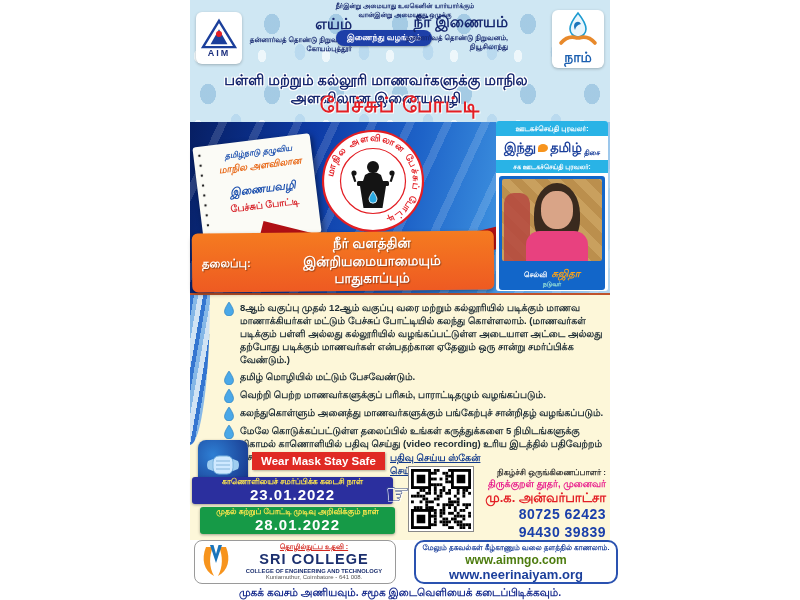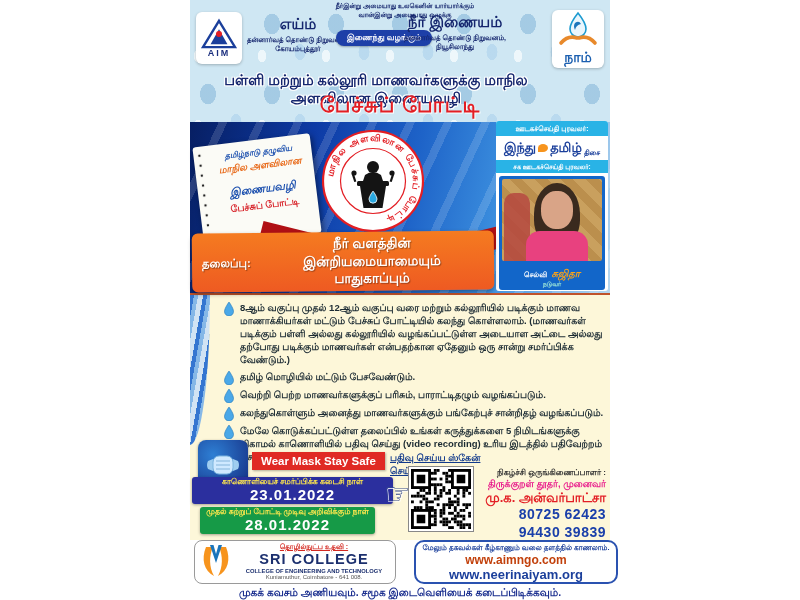--- a/index.html
+++ b/index.html
@@ -15,21 +15,21 @@
       radial-gradient(ellipse 9px 13px at 46px 52px, rgba(165,205,235,.5) 60%, rgba(0,0,0,0) 62%),
       radial-gradient(ellipse 7px 10px at 8px 56px, rgba(255,255,255,.65) 60%, rgba(0,0,0,0) 62%);
     background-size:64px 70px; }
   .logo-card { position:absolute; background:#fff; border-radius:6px;
     box-shadow:0 1px 3px rgba(0,0,0,.25); display:flex; flex-direction:column;
     align-items:center; justify-content:center; }
   .aim-card { left:6px; top:12px; width:46px; height:52px; }
   .aim-abbr { font-size:9px; font-weight:bold; color:#1b2f7e; letter-spacing:2px; margin-top:-2px; }
   .nam-card { left:362px; top:10px; width:52px; height:58px; }
   .nam-label { font-size:14px; font-weight:bold; color:#1b5fb0; margin-top:-2px; }
-  .org-block { position:absolute; text-align:center; color:#15266e; }
+  .org-block { position:absolute; text-align:right; color:#15266e; }
   .aim-org { left:54px; top:15px; width:108px; }
   .neer-org { left:212px; top:13px; width:106px; }
   .org-name { font-size:15px; font-weight:bold; }
   .org-sub { font-size:7px; font-weight:bold; line-height:1.3; }
   .kural { position:absolute; left:140px; top:2px; width:150px; text-align:center;
     color:#15266e; font-size:6.5px; font-weight:bold; line-height:1.35; }
   .joint-pill { position:absolute; left:146px; top:30px; background:#1d3fa8; color:#fff;
     font-size:8px; font-weight:bold; padding:3px 11px; border-radius:12px;
     box-shadow:0 1px 2px rgba(0,0,0,.3); }
   .title1 { position:absolute; left:0; top:72px; width:372px; text-align:center;
@@ -116,21 +116,21 @@
   .mask-icon { position:absolute; left:8px; top:440px; width:50px; height:50px; border-radius:8px;
     background:radial-gradient(circle at 30% 30%,#2e7fd4,#14297e); display:flex;
     align-items:center; justify-content:center; box-shadow:0 1px 3px rgba(0,0,0,.4); }
   .mask-badge { position:absolute; left:62px; top:452px; background:#e02a24; color:#fff;
     font-size:11.5px; font-weight:bold; padding:3px 9px; box-shadow:1px 1px 2px rgba(0,0,0,.3); }
   .scan-label { position:absolute; left:200px; top:452px; width:130px; font-size:9.5px;
     font-weight:bold; color:#123a8c; text-decoration:underline; }
   .date-box { position:absolute; text-align:center; border-radius:3px; color:#fff;
     box-shadow:0 1px 3px rgba(0,0,0,.35); padding-top:1px; }
   .date1 { left:2px; top:477px; width:201px; height:27px; background:#2b2f9e; }
-  .date2 { left:10px; top:507px; width:175px; height:27px; background:#169a47; }
+  .date2 { left:10px; top:507px; width:195px; height:27px; background:#169a47; }
   .date-label { font-size:7.8px; font-weight:bold; color:#ffe84d; line-height:1.1; }
   .date-value { font-size:15px; font-weight:bold; letter-spacing:1px; line-height:1.05; }
   .hand-icon { position:absolute; left:194px; top:476px; font-size:30px; color:#33488f;
     text-shadow:1px 1px 0 #fff; }
   .qr-box { position:absolute; left:218px; top:466px; width:66px; height:66px; background:#fff;
     border:1px solid #888; padding:2px; }
   .contact { position:absolute; left:286px; top:468px; width:130px; text-align:right; line-height:1.25; }
   .contact-label { font-size:8px; color:#333; font-weight:bold; }
   .contact-title { font-size:9.5px; color:#e91e8c; font-weight:bold; }
   .contact-name { font-size:13px; color:#e31e24; font-weight:bold; }
@@ -141,21 +141,21 @@
     border:1.5px solid #9a9a9a; border-radius:8px; display:flex; align-items:center;
     gap:4px; padding:2px 4px; }
   .college-text { flex:1; text-align:center; line-height:1.15; }
   .tech-label { font-size:7px; font-weight:bold; color:#d42a22; text-decoration:underline; }
   .college-name { font-size:14.5px; font-weight:bold; color:#1b2f6e; letter-spacing:1px; }
   .college-dept { font-size:5.8px; font-weight:bold; color:#1b2f6e; }
   .college-addr { font-size:6px; color:#555; }
   .web-box { position:absolute; left:212px; top:540px; width:204px; height:44px; background:#fff;
     border:2px solid #2a52b0; border-radius:10px; text-align:center; padding-top:2px; line-height:1.2;margin-left:12px; }
   .web-note { font-size:7.3px; font-weight:bold; color:#1b3f9b; }
-  .web-url1 { font-size:12px; font-weight:bold; color:#c2410c; }
+  .web-url1 { font-size:12px; font-weight:bold; color:#4d7c0f; }
   .web-url2 { font-size:13px; font-weight:bold; color:#1b3f9b; }
   .strip { position:absolute; left:0; top:586px; width:420px; text-align:center;
     font-size:10.5px; font-weight:bold; color:#1b2f8f; }
 </style>
 </head>
 <body>
 
 <div class="poster">
 
   <div class="header">

